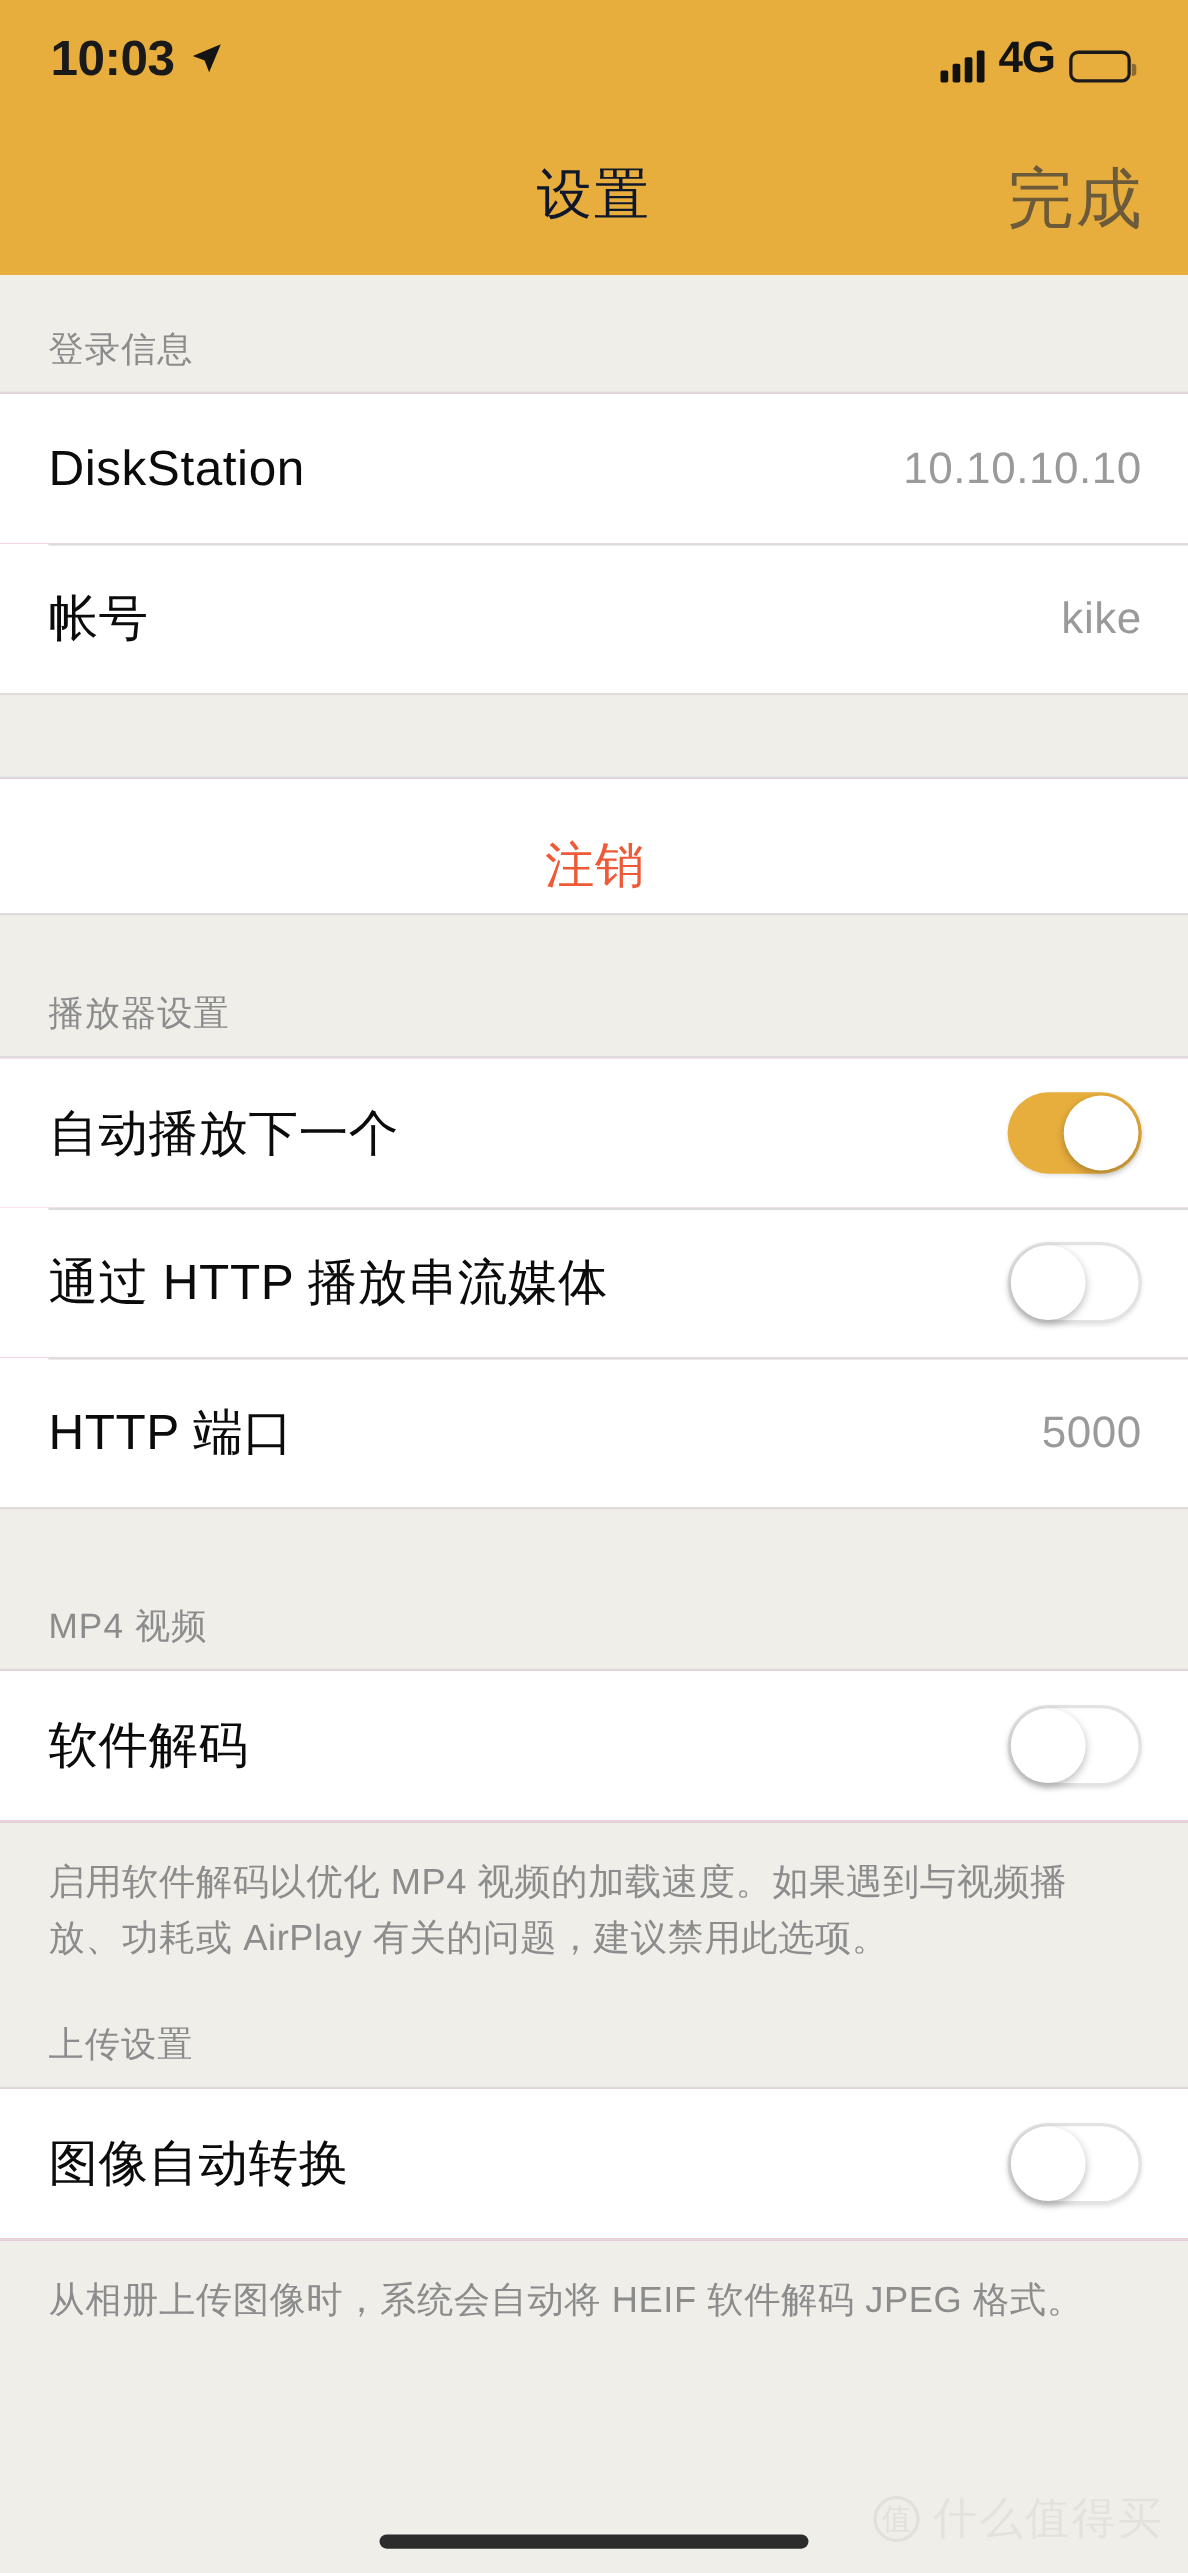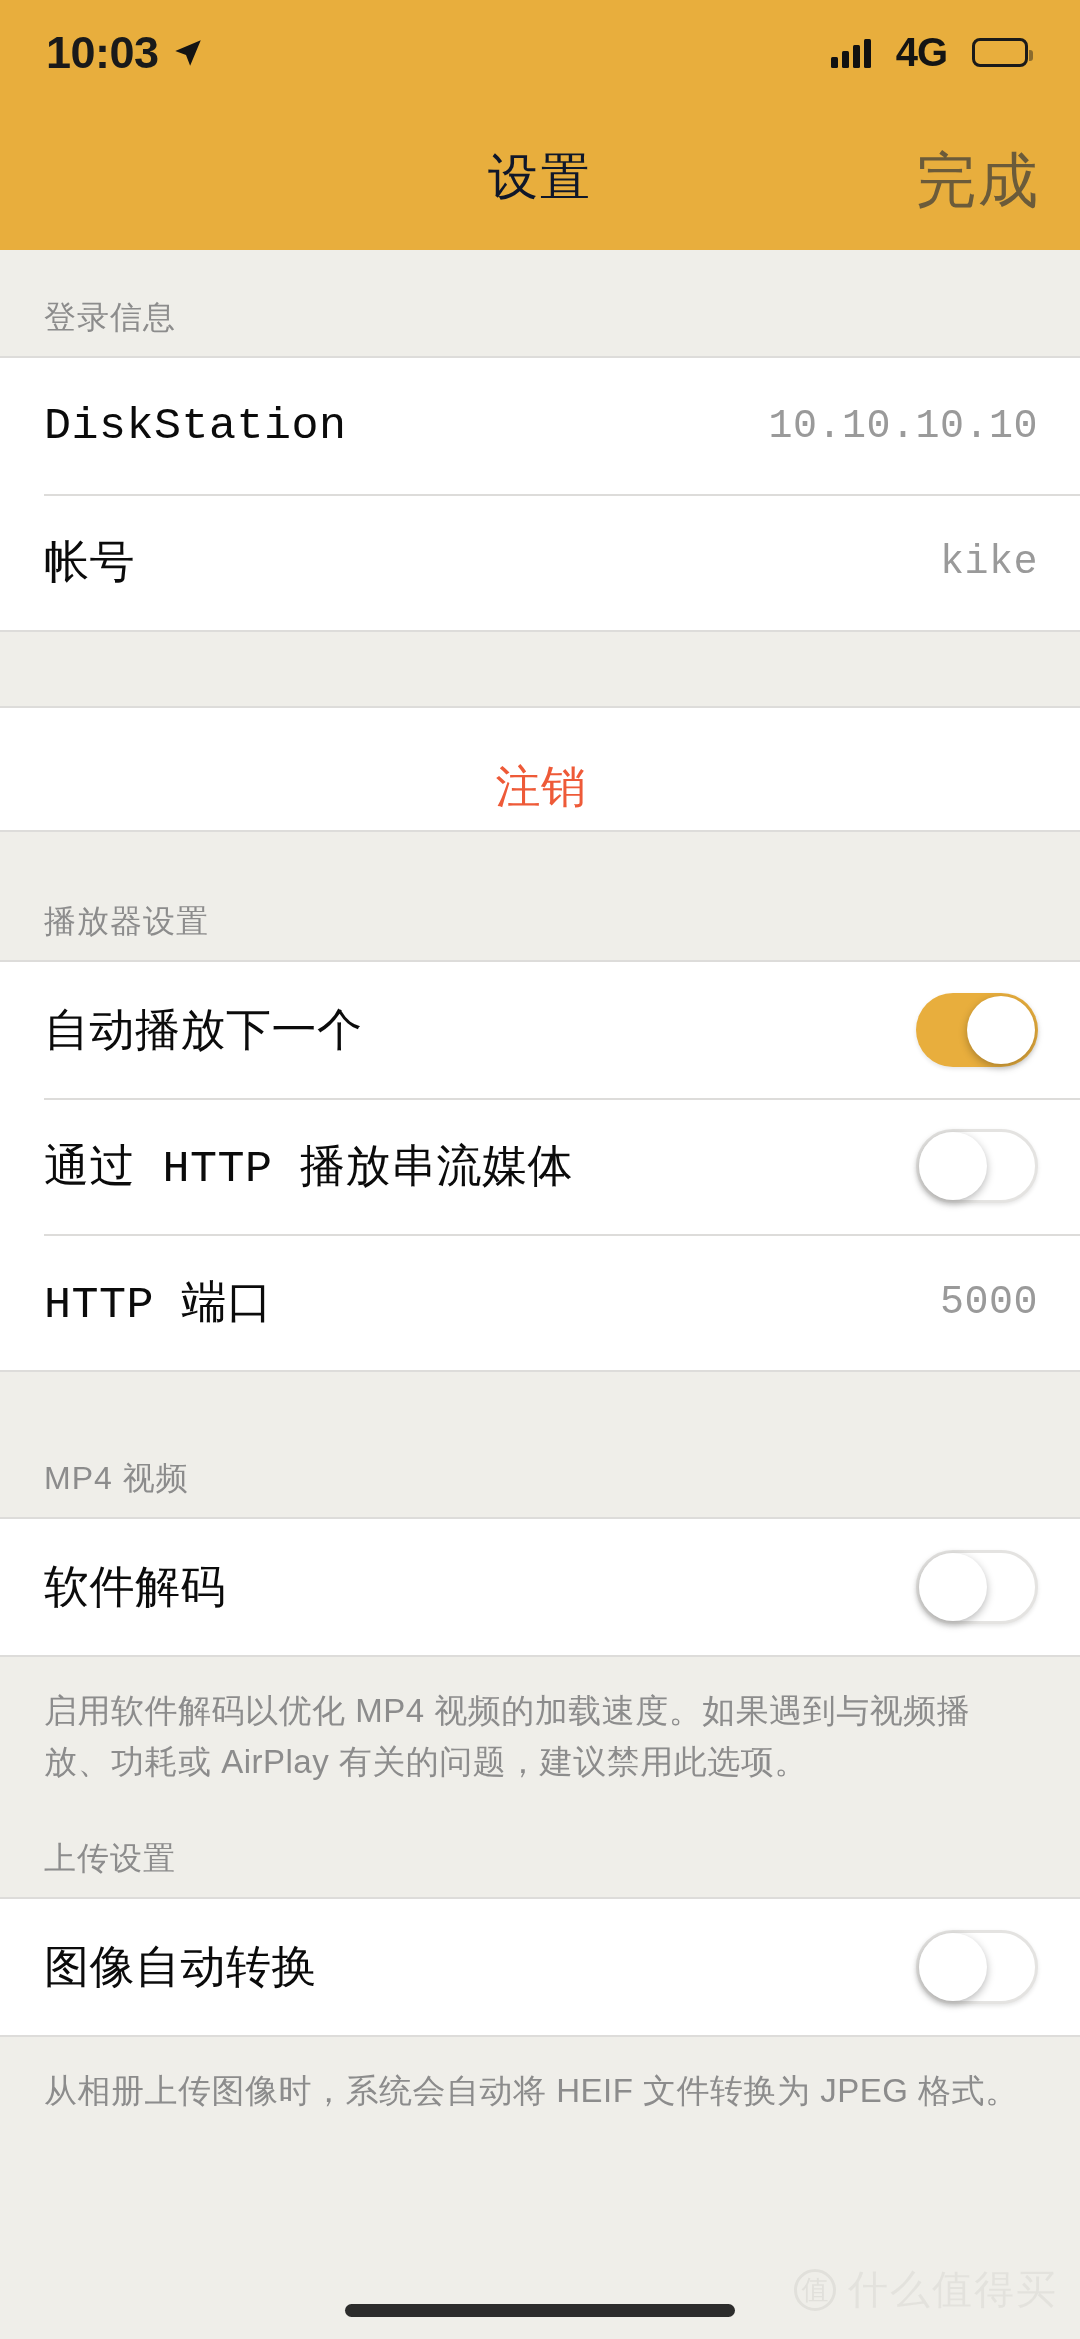--- a/index.html
+++ b/index.html
@@ -15,21 +15,21 @@
   .header { background:#E8AE3D; width:1080px; height:250px; position:relative; }
 
   .statusbar {
     position:absolute; top:0; left:0; right:0; height:105px;
     display:flex; align-items:center; justify-content:space-between;
     padding:0 52px 0 46px;
   }
   .sb-left { display:flex; align-items:center; gap:12px; }
   .sb-time { font-size:45px; font-weight:600; color:#1a1a1a; letter-spacing:-0.5px; }
   .loc-arrow { display:block; }
-  .sb-right { display:flex; align-items:center; gap:25px; }
+  .sb-right { display:flex; align-items:flex-end; gap:13px; }
   .bars { display:flex; align-items:flex-end; gap:4px; height:30px; }
   .bars i { display:block; width:7px; background:#111; border-radius:1.5px; }
   .bars i:nth-child(1){ height:11px; }
   .bars i:nth-child(2){ height:17px; }
   .bars i:nth-child(3){ height:23px; }
   .bars i:nth-child(4){ height:29px; }
   .net { font-size:40px; font-weight:600; color:#141414; letter-spacing:-1px; }
   .battery { position:relative; width:56px; height:29px; border:3px solid #1a1a1a;
              border-radius:8px; padding:2px; }
   .battery::after { content:""; position:absolute; right:-8px; top:9px; width:4px; height:11px;
@@ -46,21 +46,21 @@
     font-size:60px; color:#6B5B3A; font-weight:400; letter-spacing:2px;
   }
 
   
   .section-header {
     background:#EFEEE9;
     display:flex; align-items:flex-end;
     padding:0 0 16px 44px;
     color:#8C8C8C; font-size:32px; letter-spacing:1px;
   }
-  .rows { background:#ec4899;font-family:Liberation Mono, monospace; }
+  .rows { background:#ec4899; }
   .row {
     position:relative; background:#FFFFFF;
     display:flex; align-items:center; justify-content:space-between;
     padding:0 42px 0 44px; min-height:136px;
   }
   .row + .row::before {
     content:""; position:absolute; top:0; left:44px; right:0; height:2px; background:#DDDCDA;
   }
   .row-label { font-size:45px; color:#0b0b0b; letter-spacing:0.5px; }
   .row-value { font-size:40px; color:#9A9A9A; letter-spacing:0.5px; }
@@ -187,21 +187,21 @@
 
   <div class="section-header hairline-bottom" style="height:92px">上传设置</div>
   <div class="rows hairline-bottom">
     <div class="row">
       <span class="row-label">图像自动转换</span>
       <span class="toggle off">
           <span class="knob"></span>
         </span>
     </div>
   </div>
-  <div class="footnote">从相册上传图像时，系统会自动将 HEIF 文件转换为 JPEG 格式。</div>
+  <div class="footnote">从相册上传图像时，系统会自动将 HEIF 软件解码 JPEG 格式。</div>
 
 
   <div class="home-indicator"></div>
   <div class="watermark">
     <span class="wm-logo">值</span>
     <span class="wm-text">什么值得买</span>
   </div>
 
 </div>
 

